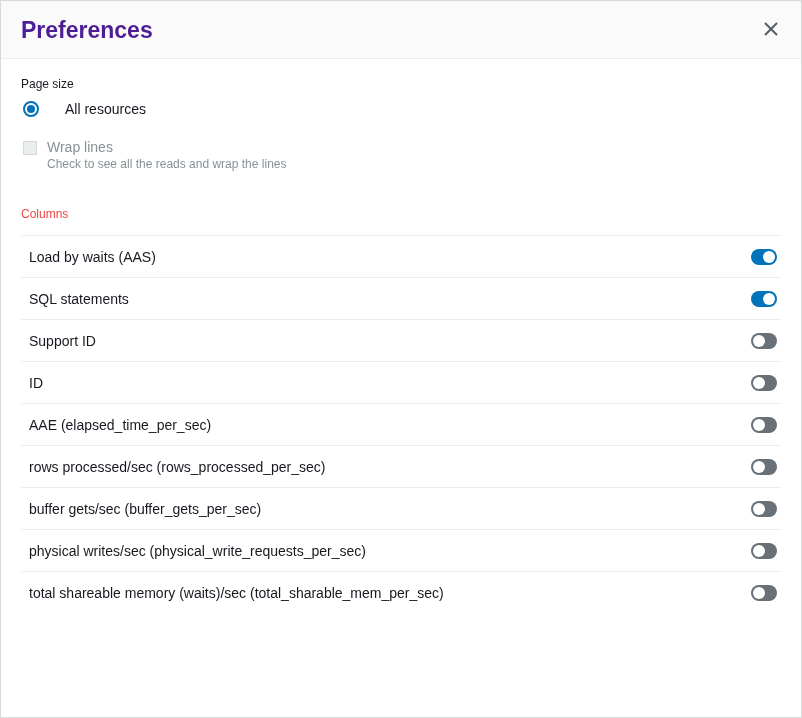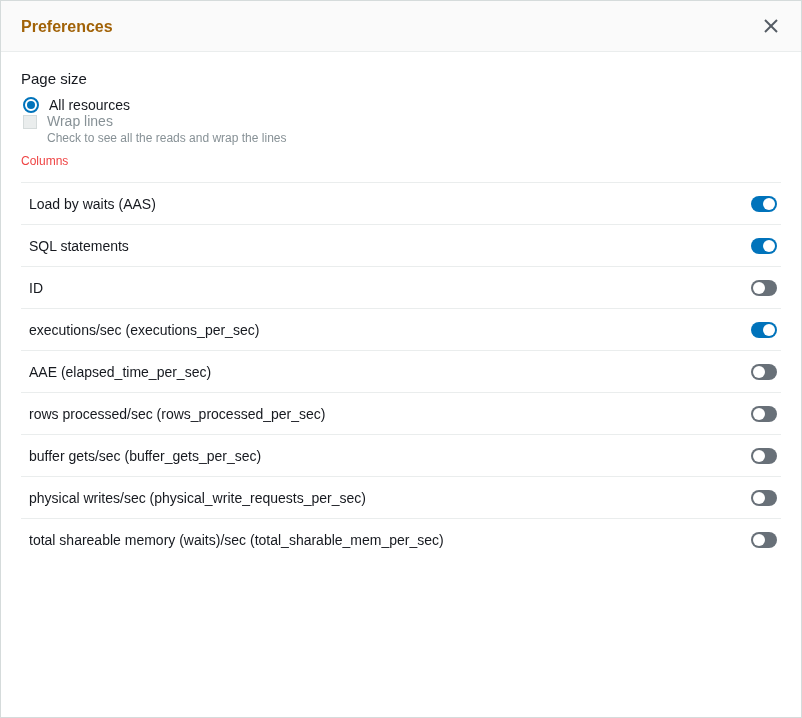--- a/index.html
+++ b/index.html
@@ -20,47 +20,48 @@
   }
   .modal-header {
     display: flex;
     align-items: center;
     justify-content: space-between;
     padding: 16px 20px 14px 20px;
     border-bottom: 1px solid #eaeded;
     background: #fafafa;
   }
   .modal-title {
-    font-size: 16px;
+    font-size: 23px;
     font-weight: 700;
-    color: #a16207;
+    color: #4c1d95;
   }
   .close-btn {
     width: 20px; height: 20px;
     display: flex; align-items: center; justify-content: center;
     cursor: pointer;
     color: #545b64;
     background: none; border: none; padding: 0;
   }
   .close-btn svg { width: 14px; height: 14px; stroke: #545b64; stroke-width: 2; }
   .modal-body {
     padding: 18px 20px 0 20px;
     overflow-y: auto;
     flex: 1;
   }
   .section-label {
-    font-size: 15px;
+    font-size: 12px;
     color: #16191f;
     margin-bottom: 10px;
   }
   
   .radio-row {
     display: flex;
     align-items: center;
-    gap: 10px;
+    gap: 26px;
+    margin-bottom: 22px;
     margin-left: 2px;
   }
   .radio-outer {
     width: 16px; height: 16px;
     border: 2px solid #0073bb;
     border-radius: 50%;
     display: flex; align-items: center; justify-content: center;
     cursor: pointer;
   }
   .radio-inner {
@@ -68,21 +69,21 @@
     background: #0073bb;
     border-radius: 50%;
   }
   .radio-label { font-size: 14px; color: #16191f; }
   
   .checkbox-block {
     display: flex;
     align-items: flex-start;
     gap: 10px;
     margin-left: 2px;
-    margin-bottom: 9px;
+    margin-bottom: 36px;
   }
   .checkbox-box {
     width: 14px; height: 14px;
     border: 1px solid #d5dbdb;
     background: #eaeded;
     margin-top: 2px;
     cursor: not-allowed;
   }
   .checkbox-texts { display: flex; flex-direction: column; }
   .checkbox-label {
@@ -175,28 +176,28 @@
               <span class="knob"></span>
             </span>
           </div>
           <div class="col-row">
             <span class="col-label">SQL statements</span>
             <span class="toggle on">
               <span class="knob"></span>
             </span>
           </div>
           <div class="col-row">
+            <span class="col-label">Support ID</span>
+            <span class="toggle off">
+              <span class="knob"></span>
+            </span>
+          </div>
+          <div class="col-row">
             <span class="col-label">ID</span>
             <span class="toggle off">
-              <span class="knob"></span>
-            </span>
-          </div>
-          <div class="col-row">
-            <span class="col-label">executions/sec (executions_per_sec)</span>
-            <span class="toggle on">
               <span class="knob"></span>
             </span>
           </div>
           <div class="col-row">
             <span class="col-label">AAE (elapsed_time_per_sec)</span>
             <span class="toggle off">
               <span class="knob"></span>
             </span>
           </div>
           <div class="col-row">

